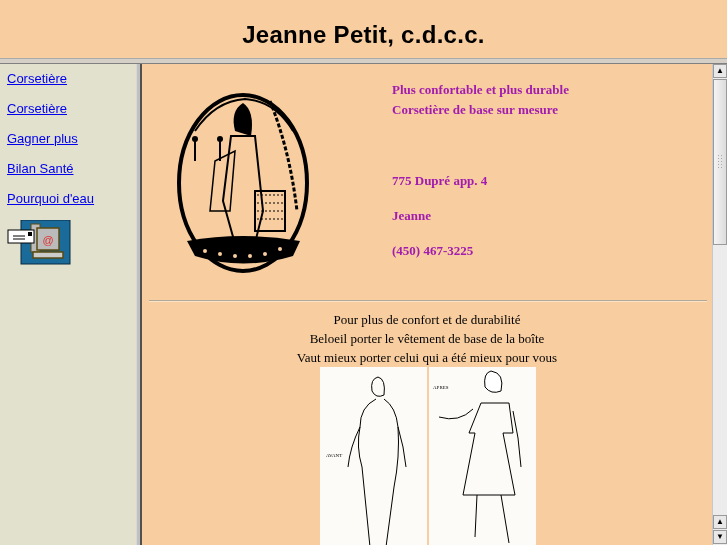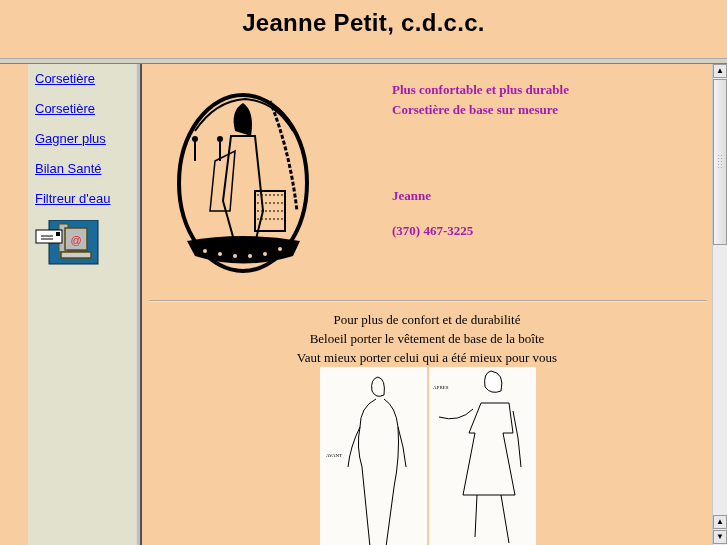--- a/index.html
+++ b/index.html
@@ -1,20 +1,20 @@
 <!DOCTYPE html>
 <html><head>
 <meta charset="utf-8">
 <style>
   html, body { margin:0; padding:0; }
   body { width:727px; height:545px; overflow:hidden; position:relative; background:#f8cd9f; font-family:"Liberation Serif", serif; }
   .top-frame { position:absolute; left:0; top:0; width:727px; height:58px; background:#f8cd9f; text-align:center; }
-  .top-frame h1 { margin:0; padding-top:9px; font-family:"Liberation Sans", sans-serif; font-weight:bold; font-size:24px; color:#000; letter-spacing:0.3px; }
+  .top-frame h1 { margin:0; padding-top:21px; font-family:"Liberation Sans", sans-serif; font-weight:bold; font-size:24px; color:#000; letter-spacing:0.3px; }
   .h-sep { position:absolute; left:0; top:58px; width:727px; height:6px; background:#d4d0c8; border-top:1px solid #a9a9a9; border-bottom:1px solid #808080; box-sizing:border-box; }
-  .left-frame { position:absolute; left:0; top:64px; width:136px; height:481px; background:#e1e1cd;margin-left:28px; }
+  .left-frame { position:absolute; left:0; top:64px; width:136px; height:481px; background:#e1e1cd; }
   .v-sep { position:absolute; left:136px; top:64px; width:6px; height:481px; background:#c0c0c0; border-left:1px solid #d8d8d8; border-right:2px solid #505050; box-sizing:border-box; }
   .nav a { display:block; font-family:"Liberation Sans", sans-serif; font-size:13px; color:#0000ee; text-decoration:underline; margin-left:7px; height:30px; line-height:30px; }
   .nav { padding-top:0px; }
   .nav a:first-child { margin-top:0; }
   .mail-icon { position:absolute; left:7px; top:156px; width:64px; height:46px; }
   .main-frame { position:absolute; left:142px; top:64px; width:570px; height:481px; background:#f8cd9f; overflow:hidden; }
   .scrollbar { position:absolute; left:712px; top:64px; width:15px; height:481px; background:#ececec; border-left:1px solid #c8c8c8; box-sizing:border-box; }
   .sb-btn { position:absolute; left:0; width:14px; height:14px; background:#e8e8e8; border:1px solid #9a9a9a; box-sizing:border-box; font-size:8px; line-height:12px; text-align:center; color:#000; }
   .sb-thumb { position:absolute; left:0; top:15px; width:14px; height:166px; background:linear-gradient(to right,#f4f4f4,#dcdcdc); border:1px solid #9a9a9a; box-sizing:border-box; }
   .grip { position:absolute; left:3px; top:74px; width:7px; height:16px; background-image:radial-gradient(#aaa 0.8px, transparent 1px); background-size:3px 3px; }
@@ -33,21 +33,21 @@
   <h1>Jeanne Petit, c.d.c.c.</h1>
 </div>
 <div class="h-sep"></div>
 
 <div class="left-frame">
   <nav class="nav">
     <a href="#" style="margin-top:0">Corsetière</a>
     <a href="#">Corsetière</a>
     <a href="#">Gagner plus</a>
     <a href="#">Bilan Santé</a>
-    <a href="#">Filtreur d'eau</a>
+    <a href="#">Pourquoi d'eau</a>
   </nav>
   <svg class="mail-icon" viewBox="0 0 64 46">
     <rect x="14" y="0" width="49" height="44" fill="#1a6a9a" stroke="#0a2a40" stroke-width="1"></rect>
     <rect x="24" y="4" width="9" height="28" fill="#bbb" stroke="#5a4a10" stroke-width="1"></rect>
     <rect x="30" y="8" width="22" height="22" fill="#bbb" stroke="#5a4a10" stroke-width="1.5"></rect>
     <text x="41" y="24" font-size="11" fill="#e03030" text-anchor="middle" font-family="Liberation Sans, sans-serif">@</text>
     <rect x="26" y="32" width="30" height="6" fill="#ccc" stroke="#5a4a10" stroke-width="1.5"></rect>
     <rect x="1" y="10" width="26" height="13" fill="#fff" stroke="#000" stroke-width="1"></rect>
     <line x1="6" y1="16" x2="18" y2="16" stroke="#000" stroke-width="1"></line>
     <line x1="6" y1="19" x2="18" y2="19" stroke="#000" stroke-width="1"></line>
@@ -77,24 +77,25 @@
     <circle cx="20" cy="48" r="3" fill="#000"></circle>
     <line x1="45" y1="50" x2="45" y2="70" stroke="#000" stroke-width="2"></line>
     <circle cx="45" cy="48" r="3" fill="#000"></circle>
   </svg>
 
   <div class="info">
     <div>Plus confortable et plus durable</div>
     <div>Corsetière de base sur mesure</div>
     <div style="height:36px"></div>
     <div style="height:15px"></div>
+    <div>775 Dupré app. 4</div>
     <div style="height:15px"></div>
     <div>Jeanne</div>
     <div style="height:15px"></div>
-    <div>(370) 467-3225</div>
+    <div>(450) 467-3225</div>
   </div>
 
   <div class="hr"></div>
 
   <div class="lines">
     <div>Pour plus de confort et de durabilité</div>
     <div>Beloeil porter le vêtement de base de la boîte</div>
     <div>Vaut mieux porter celui qui a été mieux pour vous</div>
   </div>
 

